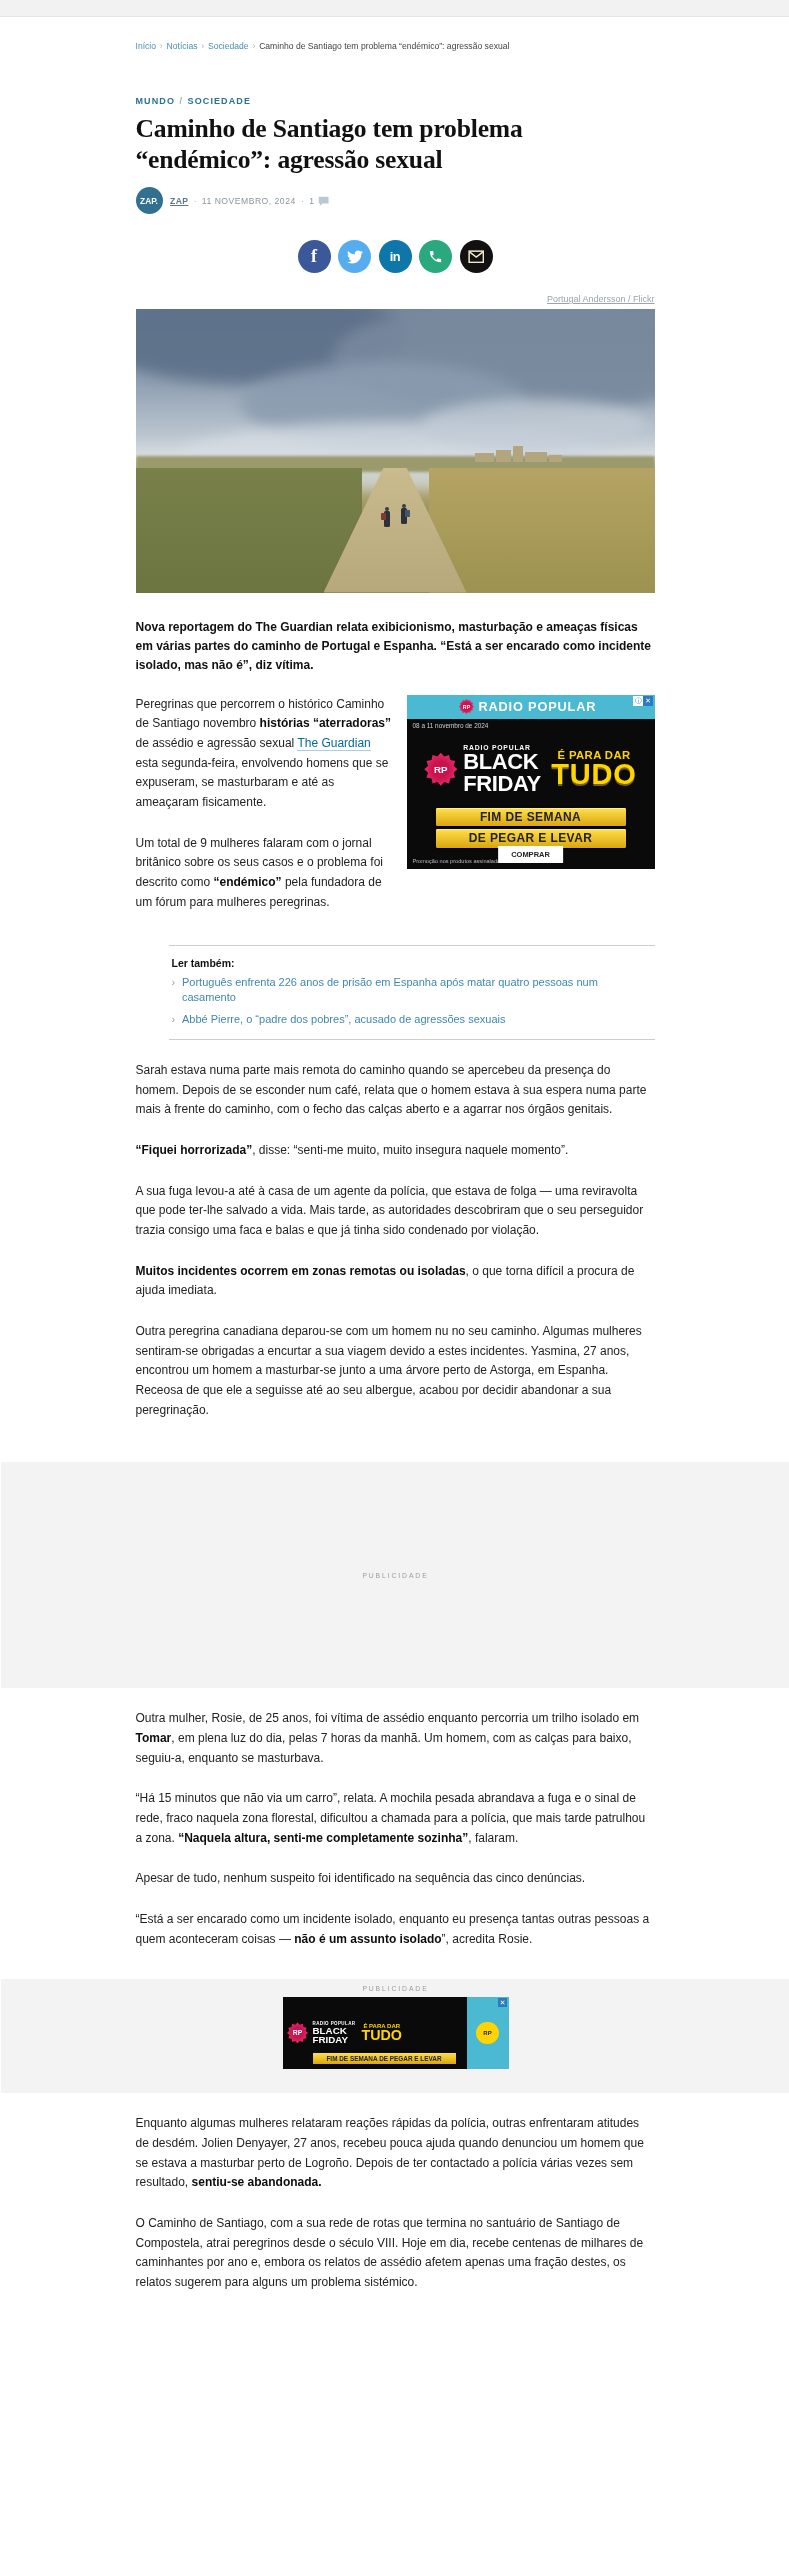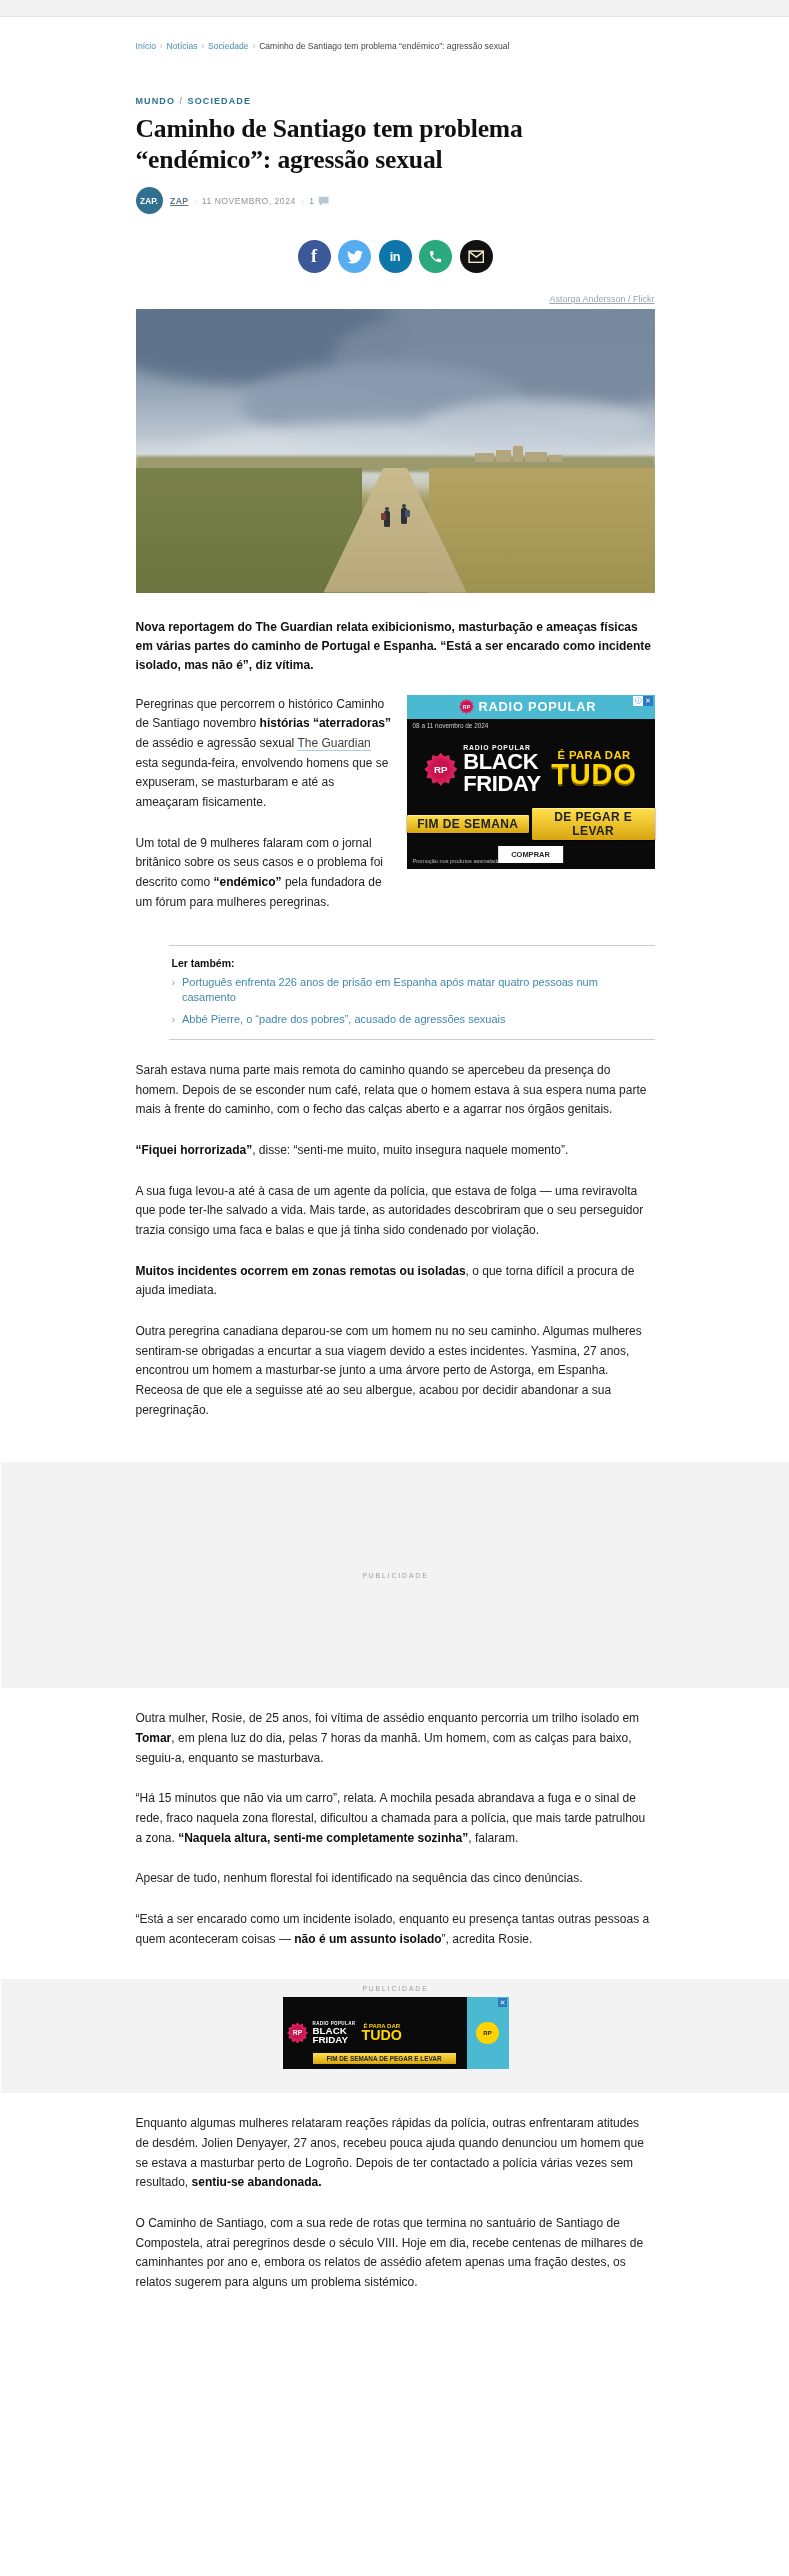--- a/index.html
+++ b/index.html
@@ -87,21 +87,21 @@
   .pilgrim:before { content:""; position:absolute; top:-3.8px; left:1.5px; width:3.8px; height:3.8px; border-radius:50%; background:#3a3f46; }
   .pg1 { left:248px; top:202px; }
   .pg1:after { content:""; position:absolute; top:2.3px; left:-2.3px; width:4.5px; height:7.5px; background:#7d3b34; border-radius:0.8px; }
   .pg2 { left:265px; top:199px; }
   .pg2:after { content:""; position:absolute; top:2.3px; right:-2.3px; width:4.5px; height:7.5px; background:#44566b; border-radius:0.8px; }
 
   
   .lead { margin-top:25.6px; font-size:12px; font-weight:bold; line-height:1.58; color:#111; }
   .para { margin-top:21px; font-size:12px; line-height:1.64; color:#232323; }
   .para .b { font-weight:bold; color:#0d0d0d; }
-  .para .lnk { color:#404040; border-bottom:0.8px solid #aacfe2; cursor:pointer; }
+  .para .lnk { color:#0369a1; border-bottom:0.8px solid #aacfe2; cursor:pointer; }
 
   
   .twocol { margin-top:19.6px; display:flex; }
   .twocol .txtcol { width:256px; }
   .twocol .txtcol .para:first-child { margin-top:0; }
   .adbox { width:248px; margin-left:15px; height:174px; flex-shrink:0; font-family:"Liberation Sans",sans-serif; }
   .ad-head { height:24px; background:#4ab9d1; display:flex; align-items:center; padding:0 4.5px; position:relative; }
   .ad-head .rp-badge-sm { width:15px; height:15px; font-size:5.3px; margin:0 4.5px 0 48px; }
   .ad-head .ad-brand { color:#fff; font-weight:bold; font-size:12.8px; letter-spacing:0.8px; }
   .ad-choice { position:absolute; right:1.5px; top:1.5px; display:flex; }
@@ -116,21 +116,21 @@
     color:#fff; font-weight:bold; display:flex; align-items:center; justify-content:center;
     clip-path:polygon(100% 50%,88.6% 60.4%,93.3% 75%,78.3% 78.3%,75% 93.3%,60.4% 88.6%,50% 100%,39.6% 88.6%,25% 93.3%,21.7% 78.3%,6.7% 75%,11.4% 60.4%,0% 50%,11.4% 39.6%,6.7% 25%,21.7% 21.7%,25% 6.7%,39.6% 11.4%,50% 0%,60.4% 11.4%,75% 6.7%,78.3% 21.7%,93.3% 25%,88.6% 39.6%);
   }
   .rp-badge-md { width:33px; height:33px; font-size:9.8px; flex-shrink:0; }
   .ad-bf { margin-left:6px; }
   .ad-bf .small { font-size:6.8px; letter-spacing:0.8px; font-weight:bold; color:#fff; }
   .ad-bf .big { font-size:22px; font-weight:bold; line-height:0.98; letter-spacing:-0.4px; }
   .ad-tag { margin-left:10.5px; text-align:center; }
   .ad-tag .t1 { color:#ffd400; font-weight:bold; font-size:11.3px; letter-spacing:0.4px; }
   .ad-tag .t2 { color:#ffd400; font-weight:bold; font-size:29px; line-height:0.95; letter-spacing:0.8px; text-shadow:0 1.5px 0 #7a6400; }
-  .ad-strips { position:absolute; top:89px; left:0; right:0; display:flex; flex-direction:row; align-items:center; gap:3px; }
+  .ad-strips { position:absolute; top:89px; left:0; right:0; display:flex; flex-direction:column; align-items:center; gap:3px; }
   .strip {
     width:190px; text-align:center; padding:2.3px 0; font-weight:bold; font-size:12px; color:#222;
     background:linear-gradient(180deg,#ffe14d,#d9a50f); border-radius:1.5px;
     box-shadow:inset 0 0.8px 0 #fff3ae, 0 0.8px 1.5px #000;
     letter-spacing:0.4px;
   }
   .ad-note { position:absolute; bottom:4.5px; left:6px; font-size:5.6px; color:#bbb; }
   .ad-cta {
     position:absolute; bottom:6px; left:50%; transform:translateX(-50%);
     background:#fff; color:#222; font-size:7.5px; font-weight:bold; padding:3.8px 13.5px; border:none; cursor:pointer;margin-top:23px;
@@ -213,21 +213,21 @@
     </button>
     <button class="share-btn" style="background: rgb(17, 17, 17);">
       <svg width="16.5" height="13.5" viewBox="0 0 22 18">
           <rect x="1.5" y="1.5" width="19" height="15" fill="none" stroke="#f3e9c9" stroke-width="2"></rect>
           <path d="M2 2.5l9 7 9-7" fill="none" stroke="#f3e9c9" stroke-width="2"></path>
         </svg>
     </button>
   </div>
 
   <div class="credit-row">
-    <a>Astorga Andersson / Flickr</a>
+    <a>Portugal Andersson / Flickr</a>
   </div>
 
   <div class="hero">
     <div class="cloud c1"></div>
     <div class="cloud c2"></div>
     <div class="cloud c3"></div>
     <div class="cloud c4"></div>
     <div class="cloud c5"></div>
     <div class="hillband"></div>
     <div class="village">
@@ -302,21 +302,21 @@
       <p class="para"><span>Outra peregrina canadiana deparou-se com um homem nu no seu caminho. Algumas mulheres sentiram-se obrigadas a encurtar a sua viagem devido a estes incidentes. Yasmina, 27 anos, encontrou um homem a masturbar-se junto a uma árvore perto de Astorga, em Espanha. Receosa de que ele a seguisse até ao seu albergue, acabou por decidir abandonar a sua peregrinação.</span></p>
     </div>
 
   <div class="pub-band">
     <span class="pub-label">PUBLICIDADE</span>
   </div>
 
   <div>
       <p class="para"><span>Outra mulher, Rosie, de 25 anos, foi vítima de assédio enquanto percorria um trilho isolado em </span><span class="b">Tomar</span><span>, em plena luz do dia, pelas 7 horas da manhã. Um homem, com as calças para baixo, seguiu-a, enquanto se masturbava.</span></p>
       <p class="para"><span>“Há 15 minutos que não via um carro”, relata. A mochila pesada abrandava a fuga e o sinal de rede, fraco naquela zona florestal, dificultou a chamada para a polícia, que mais tarde patrulhou a zona. </span><span class="b">“Naquela altura, senti-me completamente sozinha”</span><span>, falaram.</span></p>
-      <p class="para"><span>Apesar de tudo, nenhum florestal foi identificado na sequência das cinco denúncias.</span></p>
+      <p class="para"><span>Apesar de tudo, nenhum suspeito foi identificado na sequência das cinco denúncias.</span></p>
       <p class="para"><span>“Está a ser encarado como um incidente isolado, enquanto eu presença tantas outras pessoas a quem aconteceram coisas — </span><span class="b">não é um assunto isolado</span><span>”, acredita Rosie.</span></p>
     </div>
 
   <div class="pub-band2">
     <span class="pub-label">PUBLICIDADE</span>
     <div class="mini-ad">
       <div class="rp-badge rp-badge-xs">RP</div>
       <div class="mini-bf">
         <div class="small">RADIO POPULAR</div>
         <div class="big">BLACK</div>

